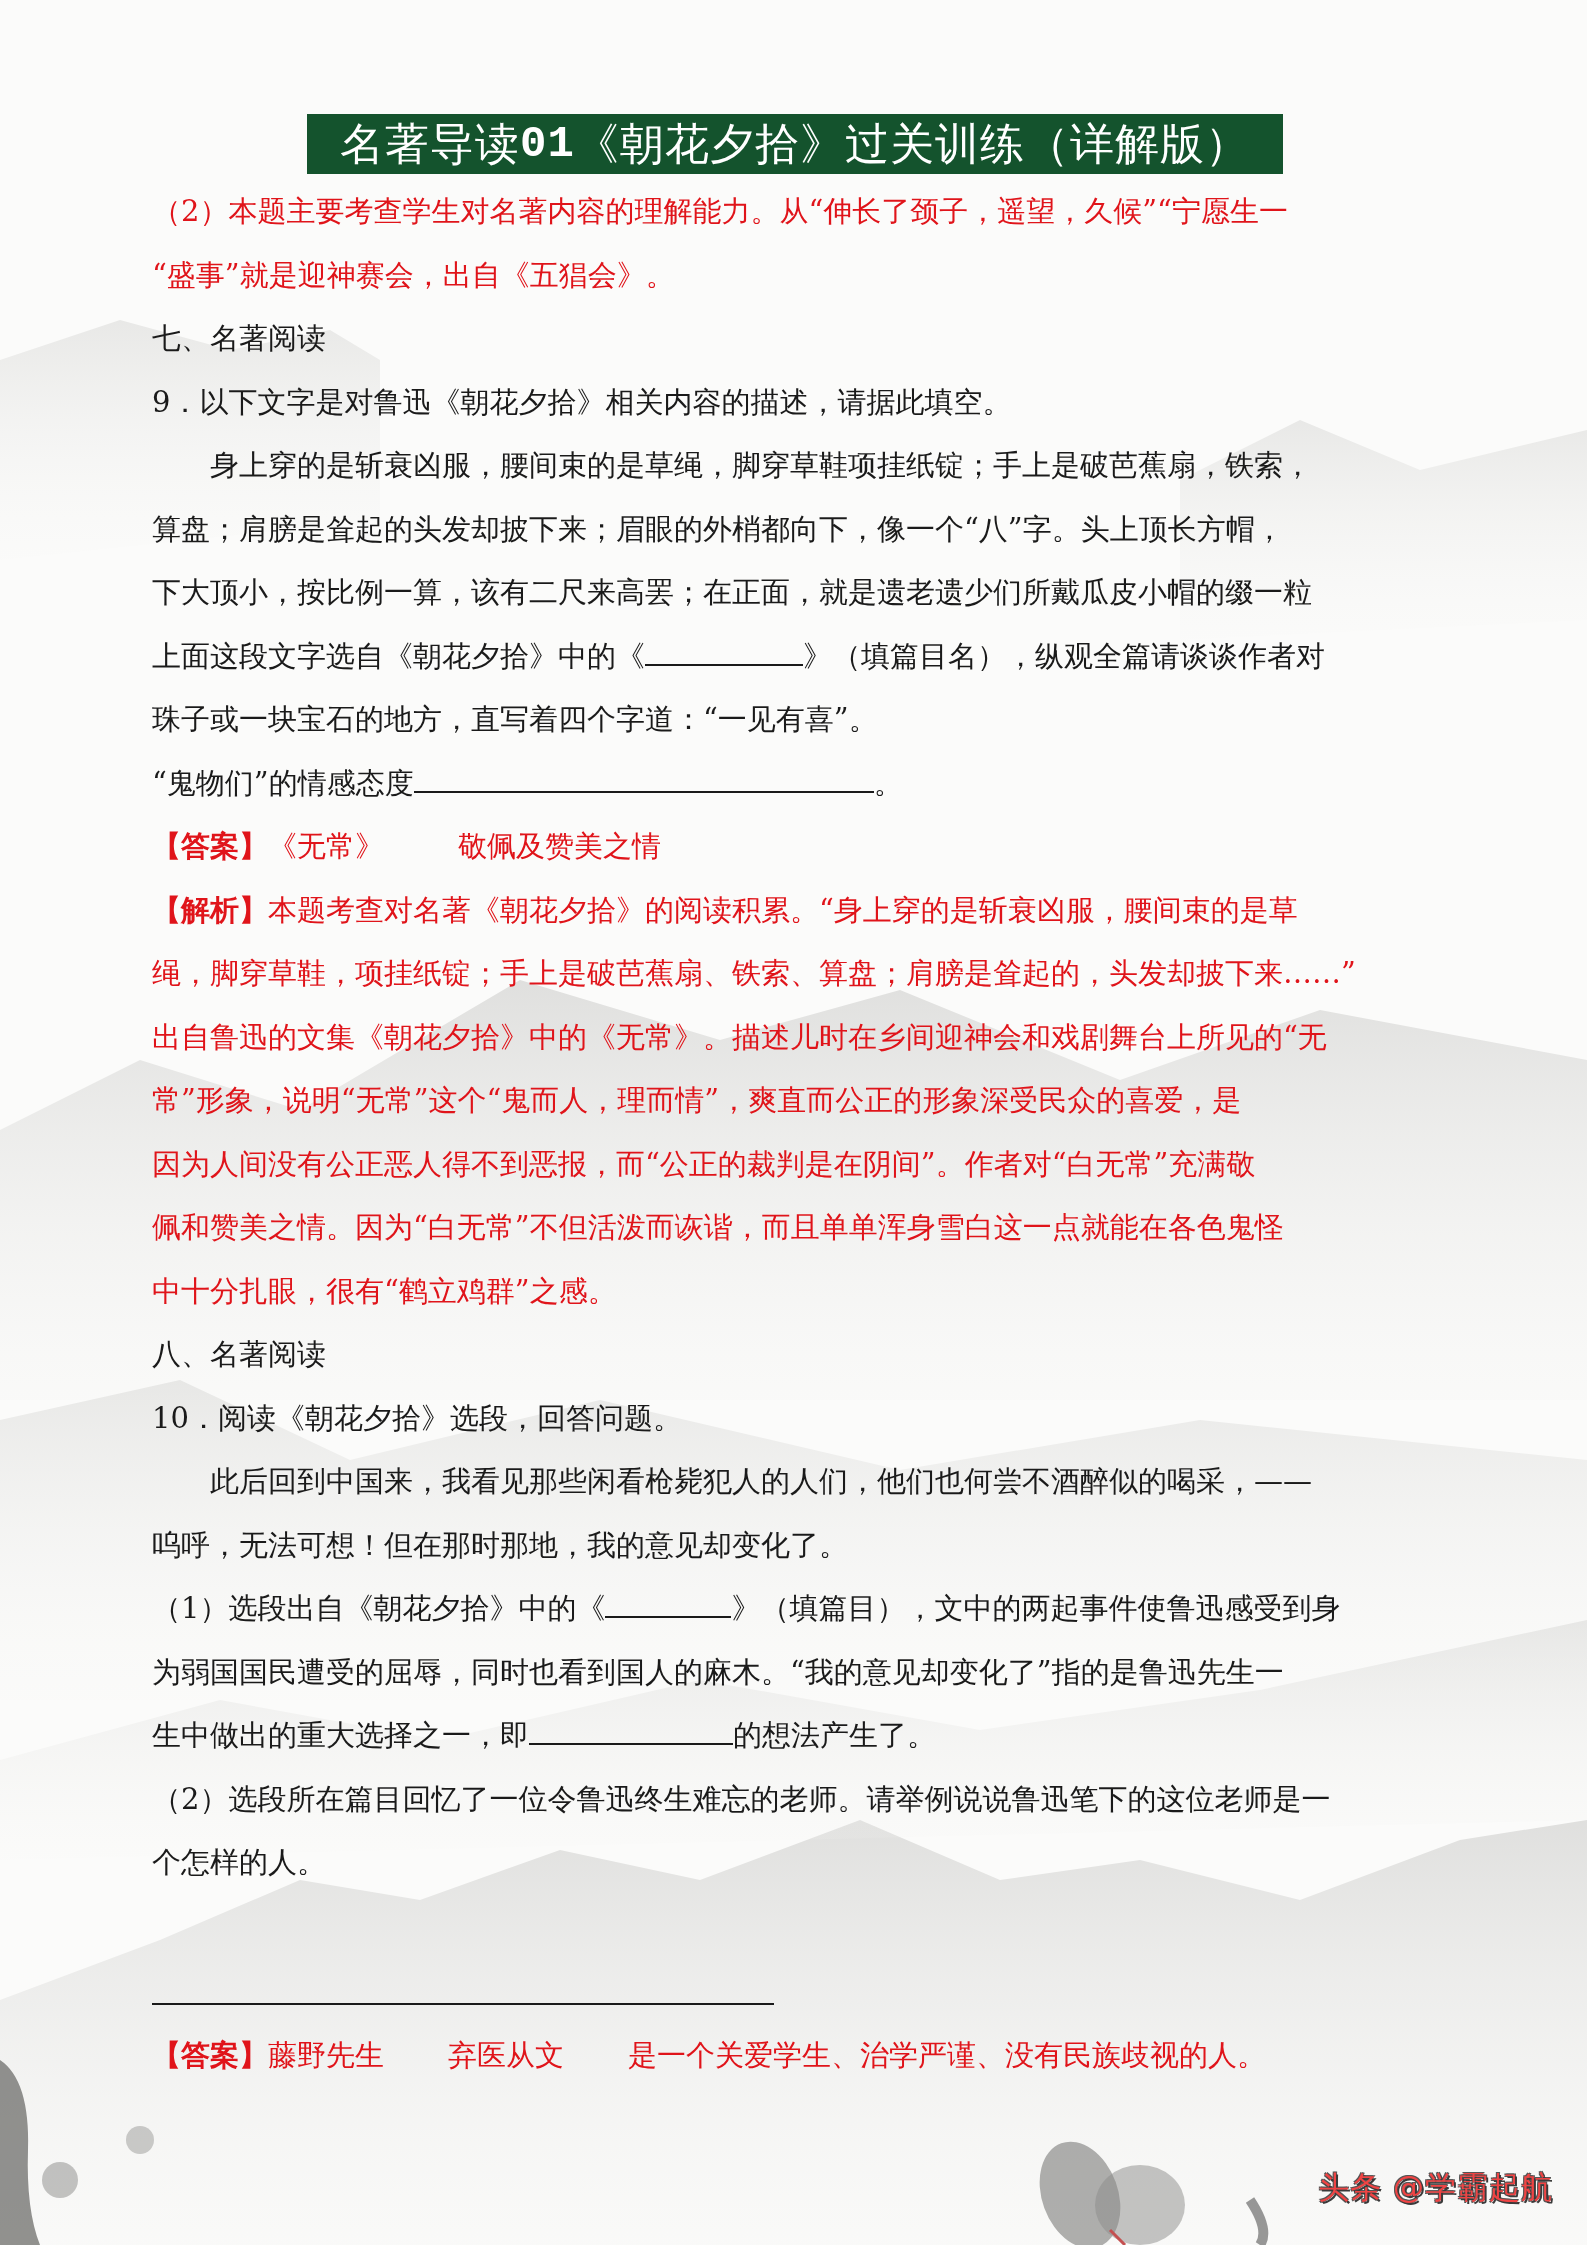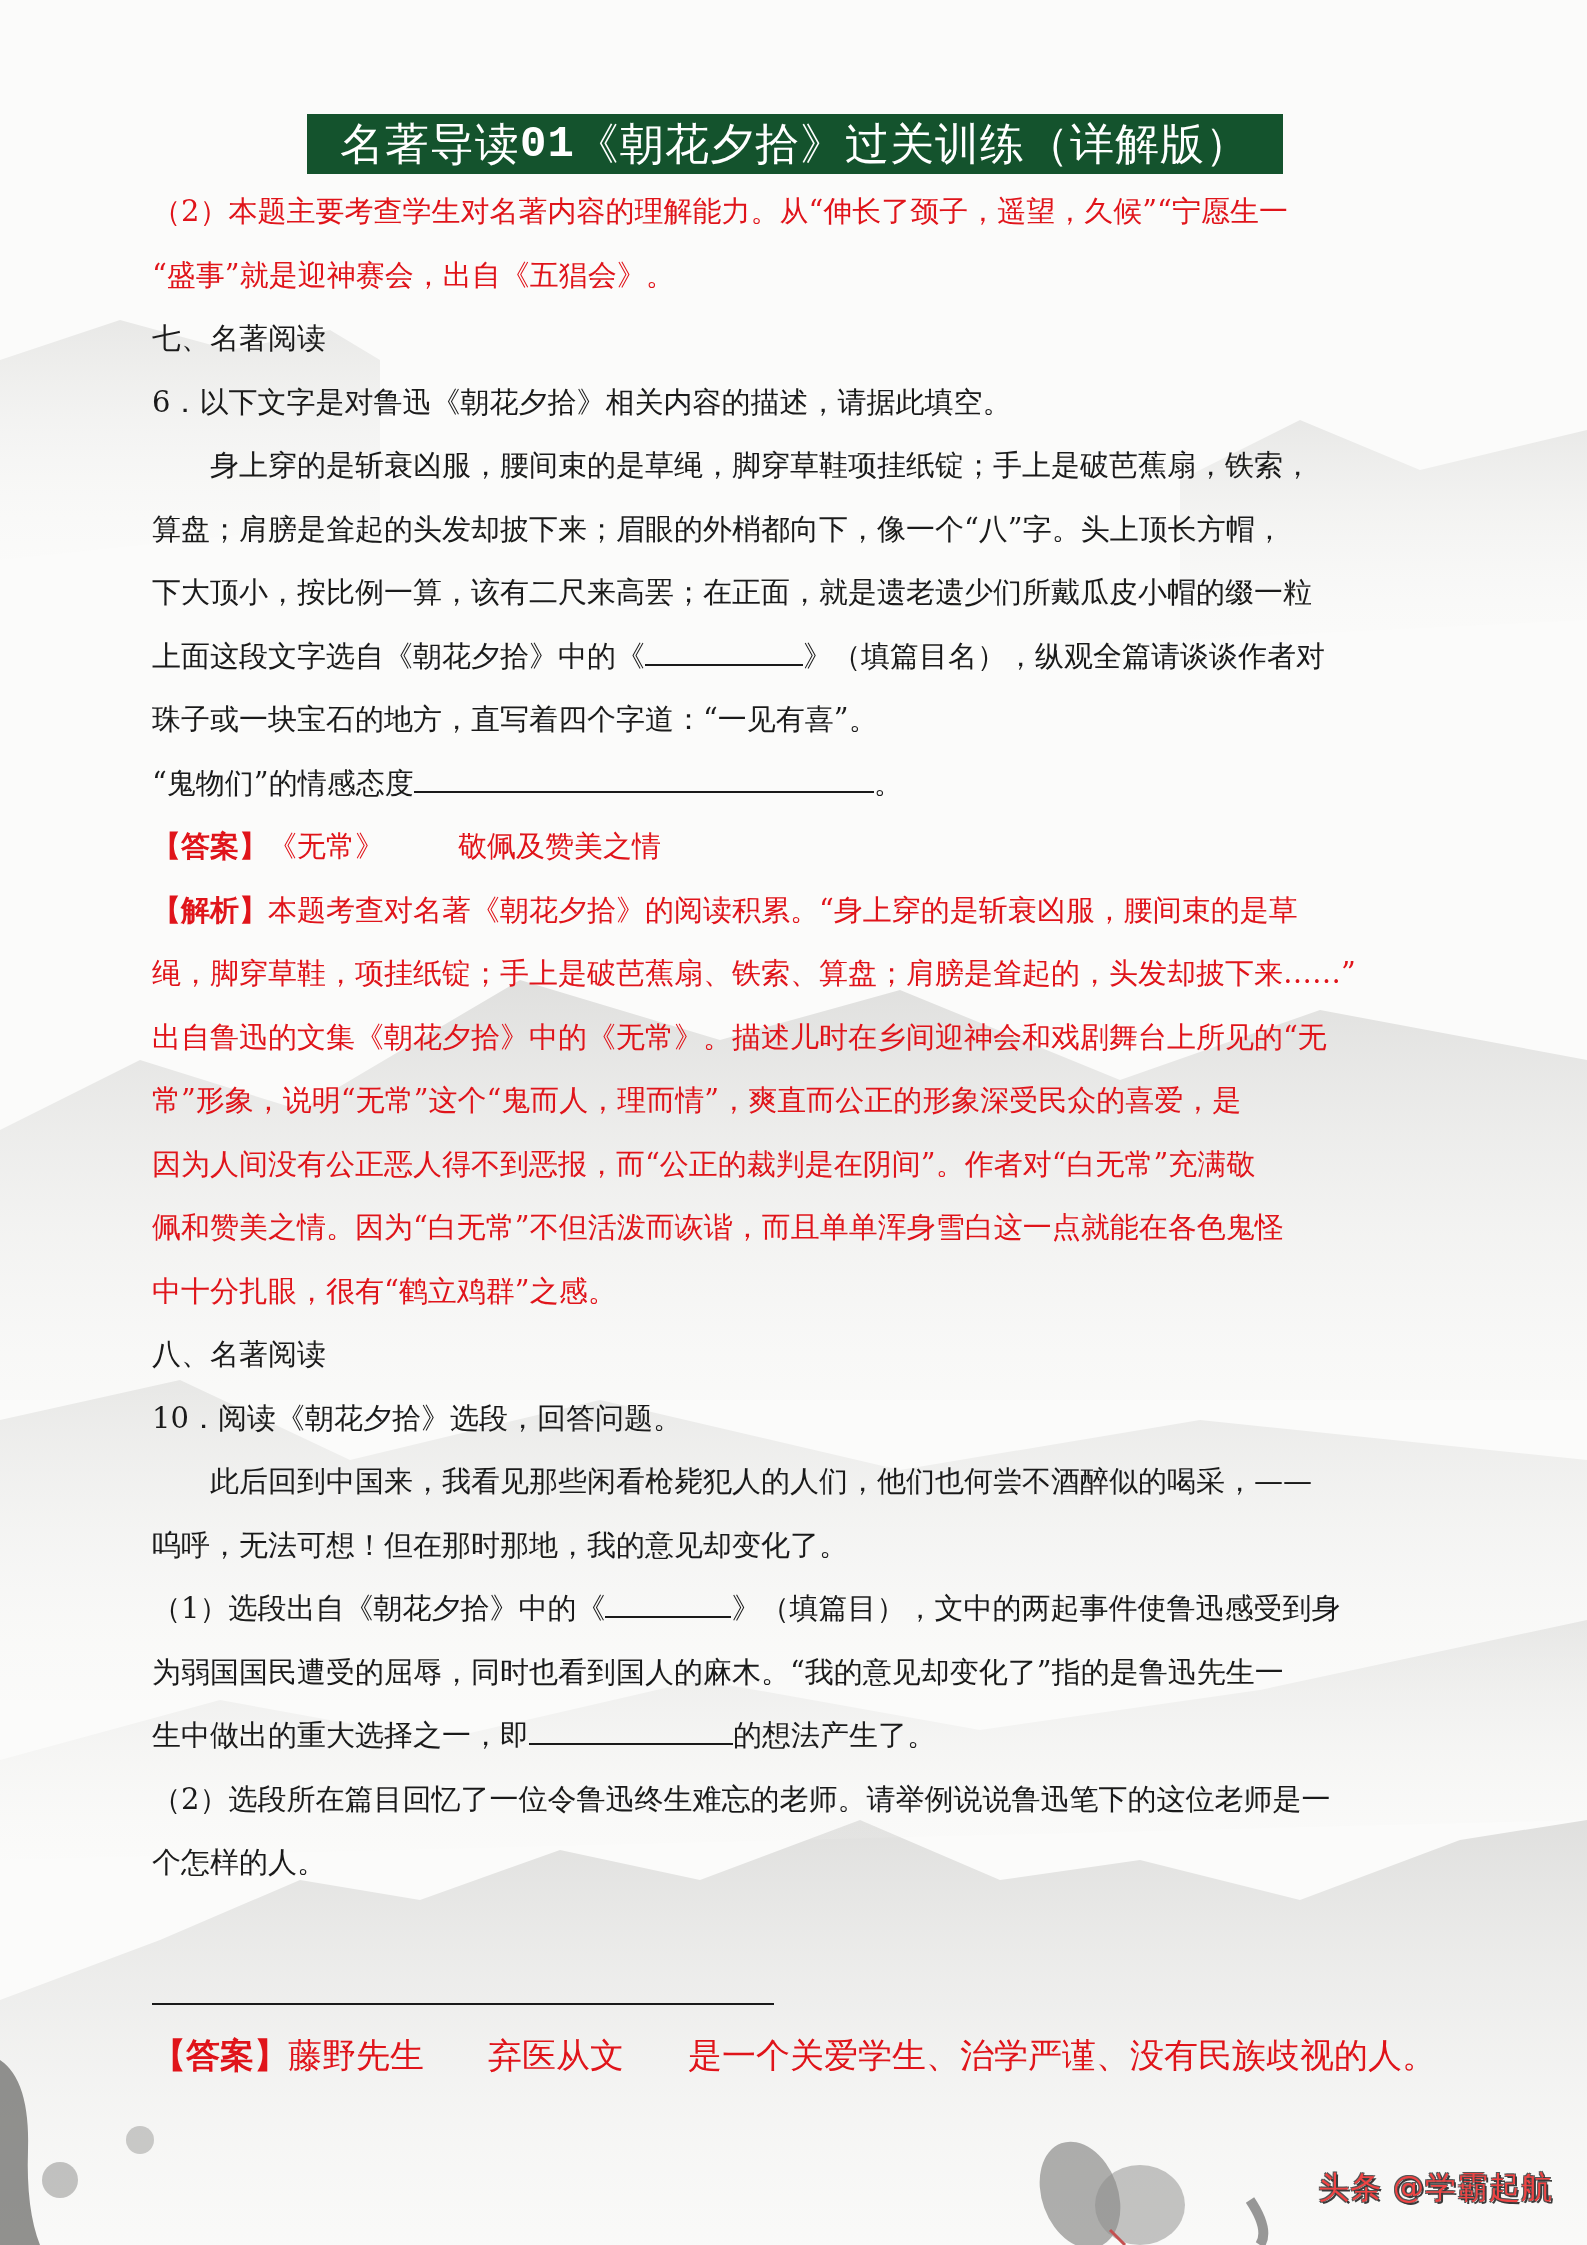--- a/index.html
+++ b/index.html
@@ -72,21 +72,21 @@
       width: 622px;
       height: 0;
       border-top: 2px solid #1a1a1a;
       z-index: 2;
     }
     .final-answer {
       position: absolute;
       left: 152px;
       top: 2024px;
       z-index: 2;
-      font-size: 34px;
+      font-size: 29px;
       line-height: 63px;
       white-space: nowrap;
     }
 
     
     .watermark {
       position: absolute;
       right: 34px;
       top: 2167px;
       z-index: 3;
@@ -144,21 +144,21 @@
 
 <div class="doc">
 
   <div class="red">
     <div class="line">（2）本题主要考查学生对名著内容的理解能力。从“伸长了颈子，遥望，久候”“宁愿生一</div>
     <div class="line">“盛事”就是迎神赛会，出自《五猖会》。</div>
   </div>
 
   <div>
     <div class="line">七、名著阅读</div>
-    <div class="line">6．以下文字是对鲁迅《朝花夕拾》相关内容的描述，请据此填空。</div>
+    <div class="line">9．以下文字是对鲁迅《朝花夕拾》相关内容的描述，请据此填空。</div>
     <div class="line indent">身上穿的是斩衰凶服，腰间束的是草绳，脚穿草鞋项挂纸锭；手上是破芭蕉扇，铁索，</div>
     <div class="line">算盘；肩膀是耸起的头发却披下来；眉眼的外梢都向下，像一个“八”字。头上顶长方帽，</div>
     <div class="line">下大顶小，按比例一算，该有二尺来高罢；在正面，就是遗老遗少们所戴瓜皮小帽的缀一粒</div>
     <div class="line">
       <span>上面这段文字选自《朝花夕拾》中的《</span><span class="blank" style="width:158px"></span><span>》（填篇目名），纵观全篇请谈谈作者对</span>
     </div>
     <div class="line">珠子或一块宝石的地方，直写着四个字道：“一见有喜”。</div>
     <div class="line">
       <span>“鬼物们”的情感态度</span><span class="blank" style="width:460px"></span><span>。</span>
     </div>

